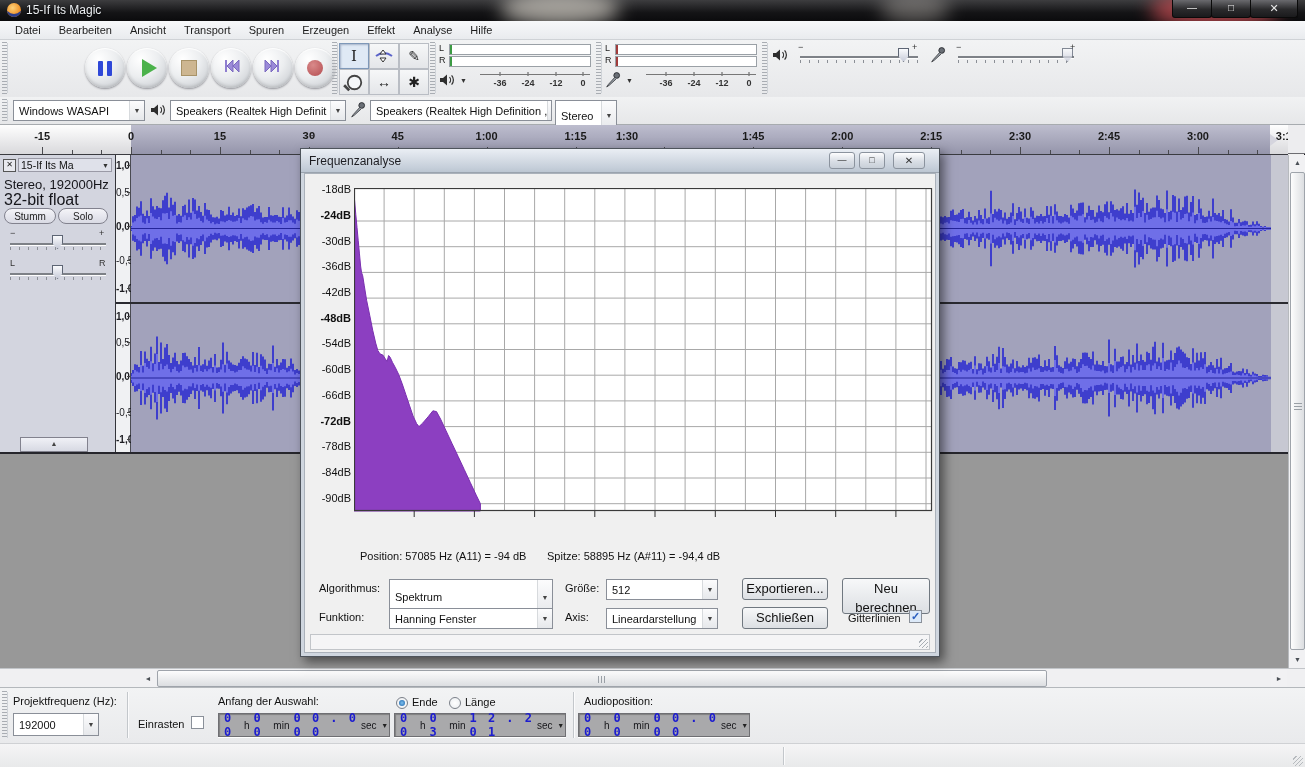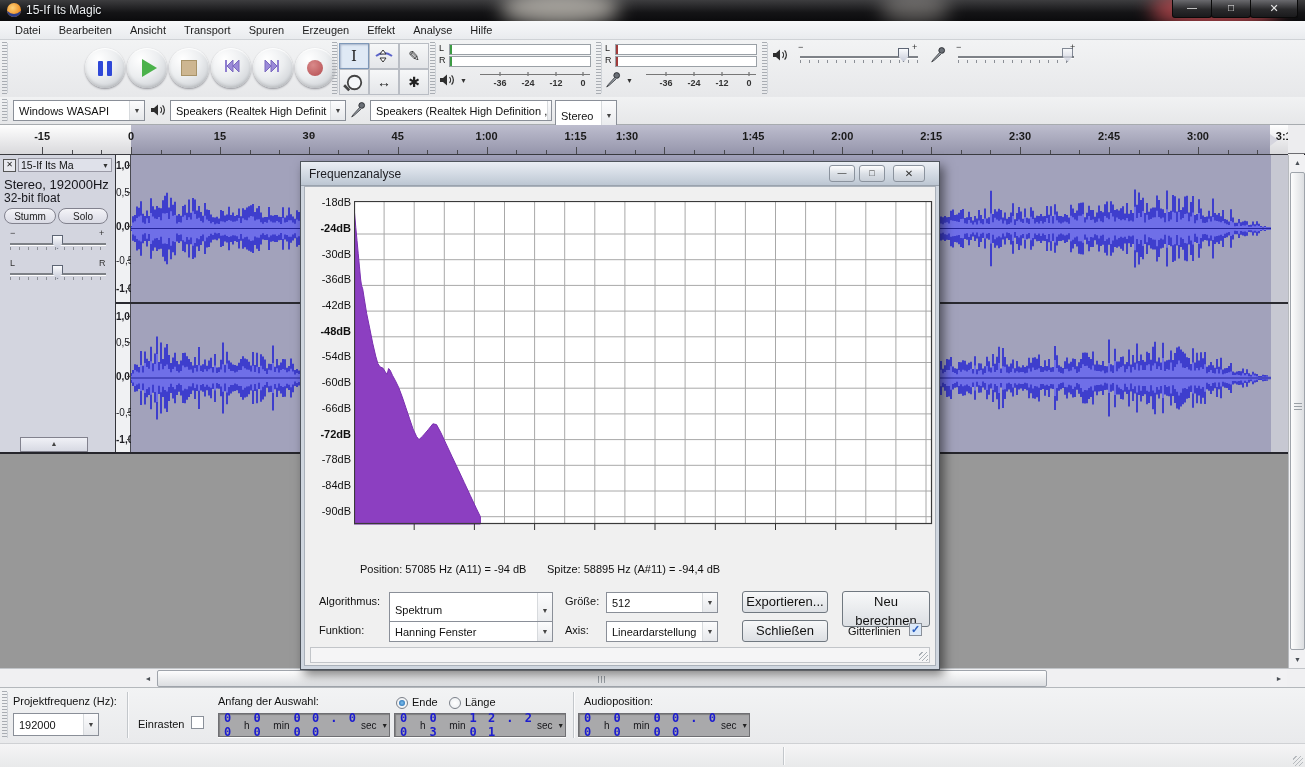--- a/index.html
+++ b/index.html
@@ -49,21 +49,21 @@
               background:linear-gradient(#fcfcfd,#e6e8eb);align-self:stretch;display:flex;align-items:center;justify-content:center;}
   
   #ruler{left:0;top:125px;width:1288px;height:29px;background:linear-gradient(#fefefe,#d9d9dc);border-bottom:1px solid #6d6d72;overflow:hidden;}
   .rlab{font-size:11px;font-weight:700;color:#1a1a1a;transform:translateX(-50%);top:5px;}
   .rtick{width:1px;background:#4a4a4f;bottom:0;}
   
   .tpbtn{box-sizing:border-box;border:1px solid #82828e;border-radius:8px;background:linear-gradient(#f4f4f8,#d9dae4);
          font-size:10px;color:#222;text-align:center;}
   .vlab{font-size:10px;color:#1d1d22;text-align:right;width:13px;}
   
-  #dialog{left:300px;top:161px;width:640px;height:509px;background:#cfd6df;border:1px solid #4e545c;
+  #dialog{left:300px;top:148px;width:640px;height:509px;background:#cfd6df;border:1px solid #4e545c;
           box-shadow:4px 5px 10px rgba(0,0,0,.5);box-sizing:border-box;}
   #dlg-title{left:0;top:0;width:638px;height:24px;background:linear-gradient(#eaeef4,#c6cfda 80%,#bcc6d2);
              border-bottom:1px solid #9aa3ae;box-sizing:border-box;}
   .dlg-wbtn{top:3px;height:17px;background:linear-gradient(#fdfdfe,#d9dee5 55%,#c8cfd8);border:1px solid #8b939e;border-radius:3px;
             box-sizing:border-box;text-align:center;font-size:9px;line-height:15px;color:#333;}
   #dlg-body{left:3px;top:24px;width:632px;height:480px;background:#f0f0f0;border:1px solid #aab1ba;box-sizing:border-box;}
   .dblab{font-size:11px;color:#111;text-align:right;width:38px;}
   .dxlab{font-size:11px;font-weight:700;color:#111;transform:translateX(-50%);}
   .dlab{font-size:11px;color:#111;}
   .dbtn{box-sizing:border-box;border:1px solid #707880;border-radius:3px;background:linear-gradient(#f7f8f9,#dcdfe3);
@@ -430,21 +430,21 @@
 
   <div class="abs" style="left:0;top:154px;width:1288px;height:514px;background:#989898;"></div>
 
   <div class="abs" style="left:0;top:155px;width:116px;height:297px;background:#d3d5df;border-right:1px solid #33343a;box-sizing:border-box;">
     <div class="abs" style="left:3px;top:4px;width:11px;height:11px;border:1px solid #555;font-size:8px;line-height:10px;text-align:center;color:#222;background:#e8e9ef;">✕</div>
     <div class="abs" style="left:18px;top:3px;width:94px;height:14px;border:1px solid #9a9aa6;background:#dfe1ea;font-size:10.5px;color:#111;padding:0 2px;box-sizing:border-box;display:flex;align-items:center;">
       <span>15-If Its Ma</span>
       <span style="margin-left:auto;font-size:7px;color:#333;">▼</span>
     </div>
     <div class="abs" style="left:4px;top:22px;font-size:13px;color:#15151a;">Stereo, 192000Hz</div>
-    <div class="abs" style="left:4px;top:36px;font-size:12px;color:#15151a;">32-bit float</div>
+    <div class="abs" style="left:4px;top:36px;font-size:16px;color:#15151a;">32-bit float</div>
     <div class="abs tpbtn" style="left:4px;top:53px;width:52px;height:16px;line-height:15px;"><span>Stumm</span></div>
     <div class="abs tpbtn" style="left:58px;top:53px;width:50px;height:16px;line-height:15px;"><span>Solo</span></div>
     <div class="abs sgn" style="left:10px;top:73px;">−</div>
     <div class="abs sgn" style="left:99px;top:73px;">+</div>
     <div class="abs groove" style="left:10px;top:88px;width:96px;"></div>
     <div class="abs ticks" style="left:10px;top:92px;width:96px;"></div>
     <div class="abs sthumb" style="left:52px;top:80px;"></div>
     <div class="abs sgn" style="left:10px;top:103px;">L</div>
     <div class="abs sgn" style="left:99px;top:103px;">R</div>
     <div class="abs groove" style="left:10px;top:118px;width:96px;"></div>

